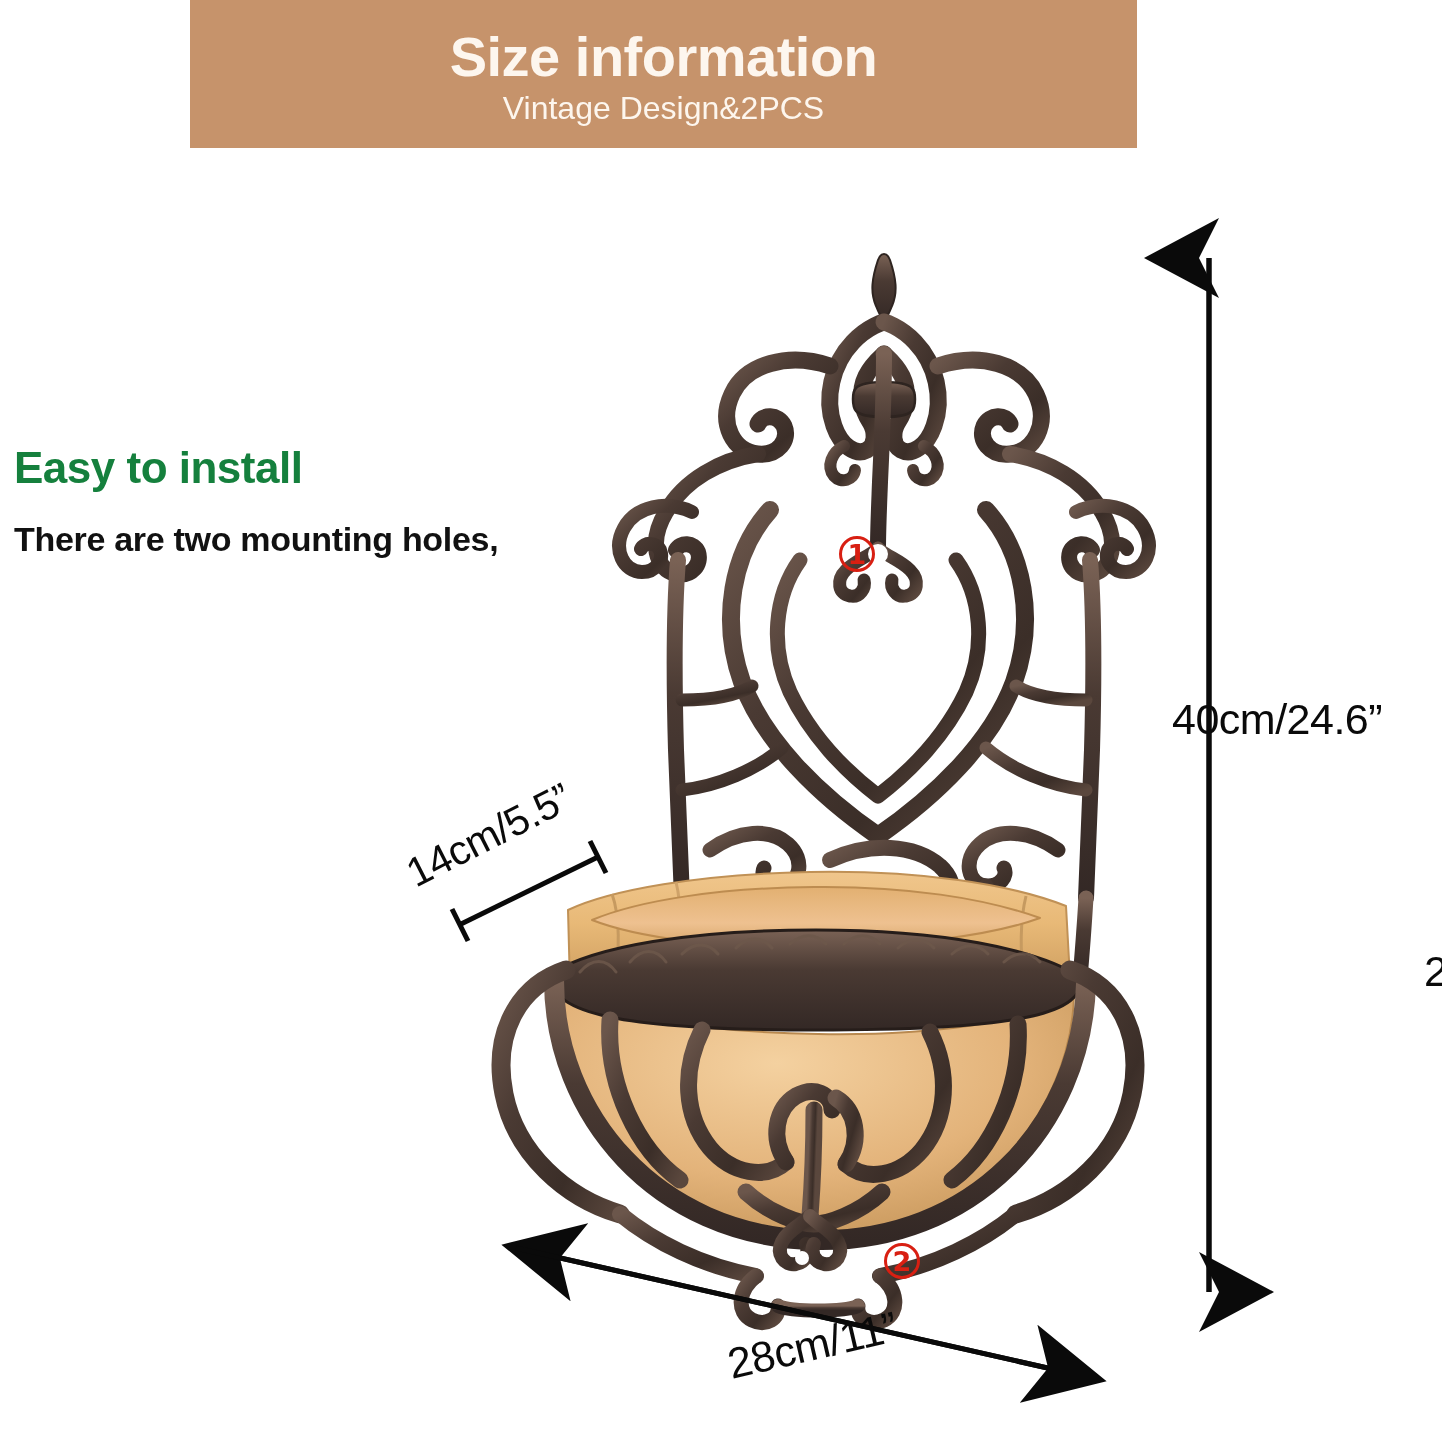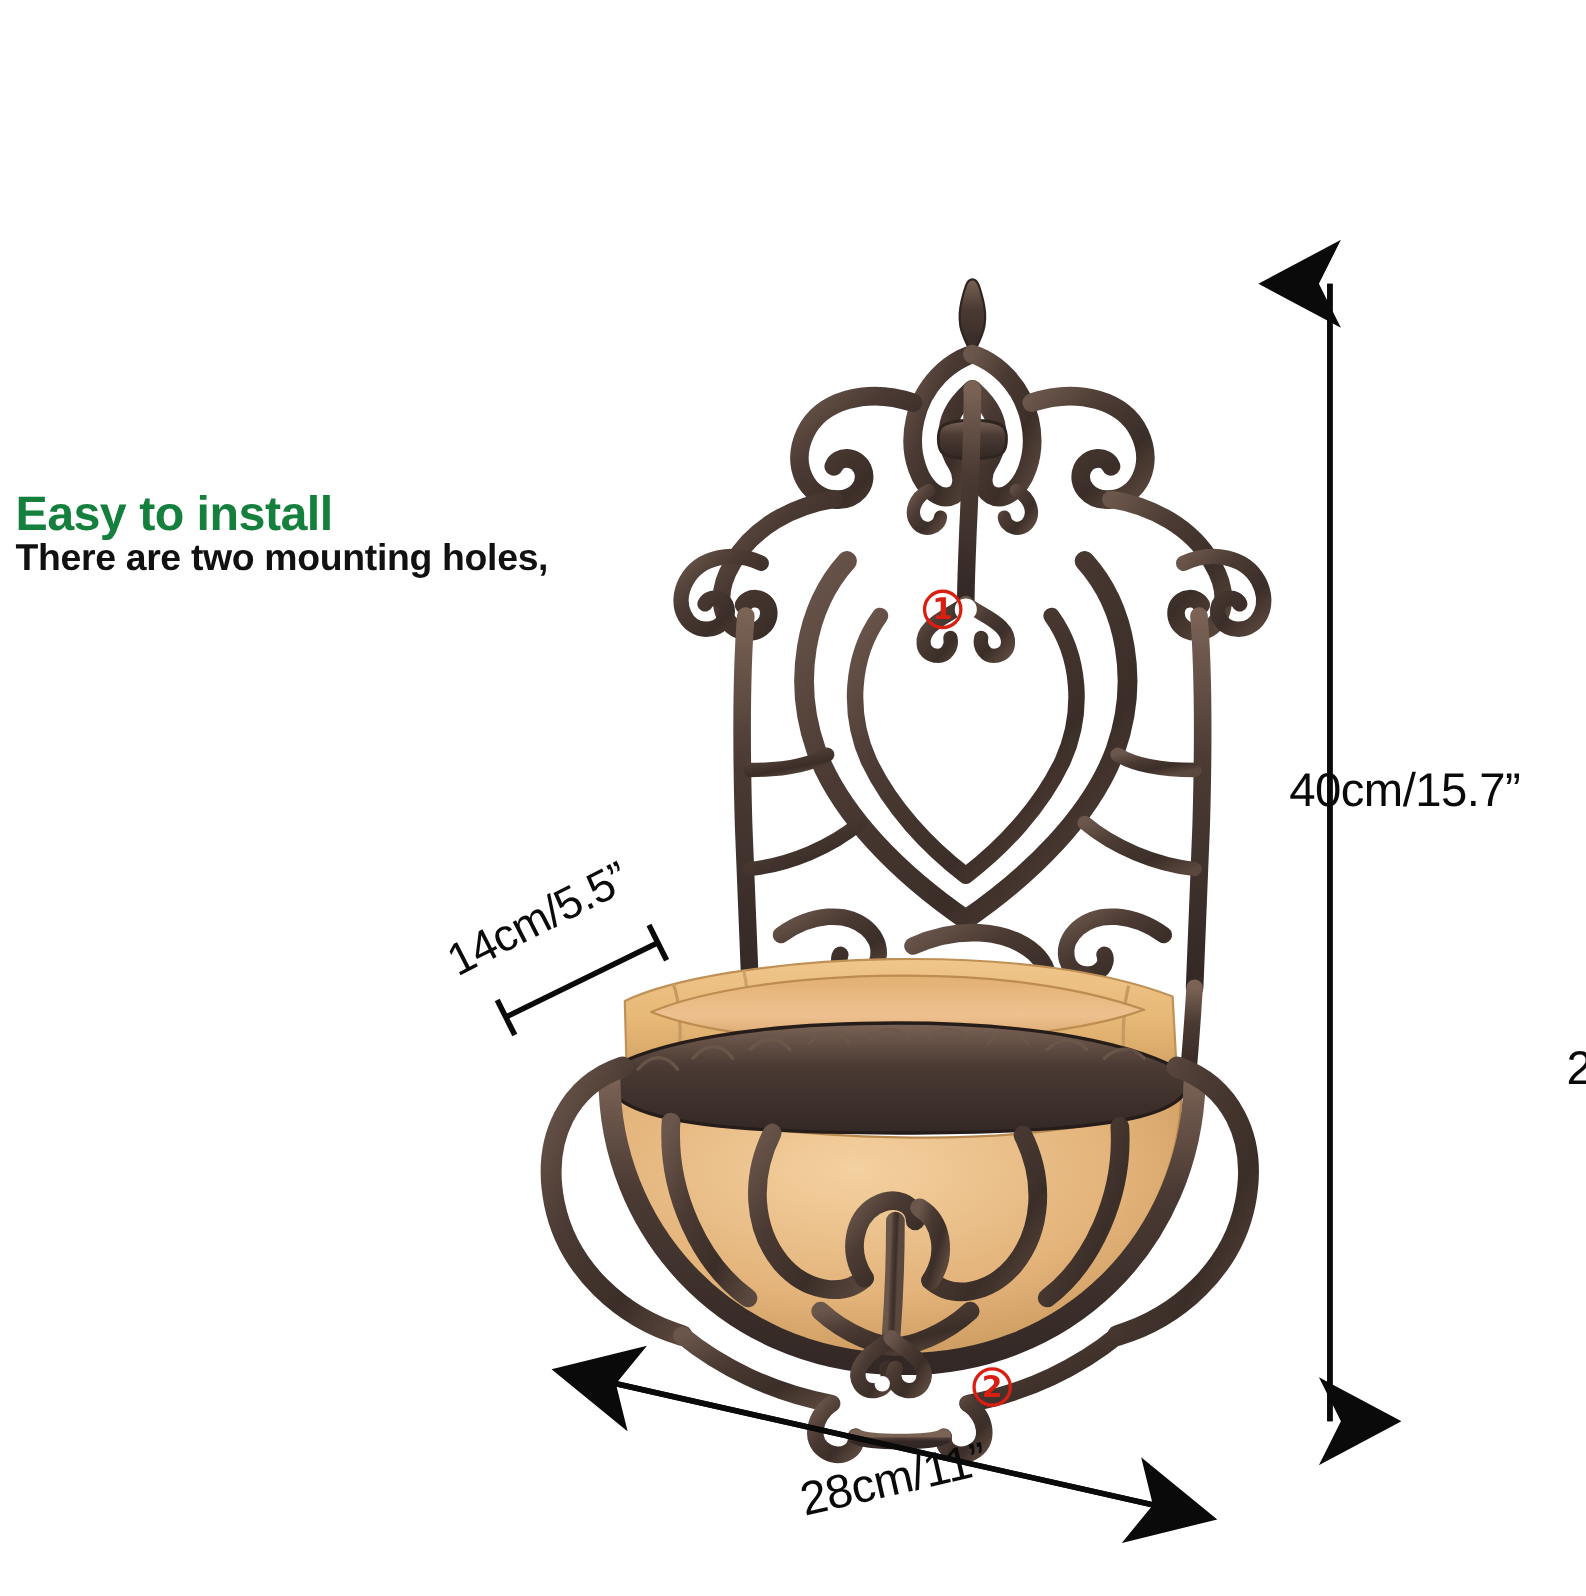--- a/index.html
+++ b/index.html
@@ -57,21 +57,21 @@
     top: 443px;
     font-size: 44px;
     font-weight: bold;
     color: #15803d;
     letter-spacing: -0.5px;
     white-space: nowrap;
   }
   #install-subtext {
     position: absolute;
     left: 14px;
-    top: 488px;
+    top: 520px;
     font-size: 34px;
     font-weight: bold;
     color: #111111;
     letter-spacing: -0.3px;
     white-space: nowrap;
   }
 
   
   #product-figure {
     position: absolute;
@@ -156,20 +156,24 @@
     width: 36px;
     height: 36px;
     font-size: 27px;
   }
 </style>
 </head>
 <body>
 
 <div id="page">
 
+  <div id="header-banner">
+    <div id="header-title">Size information</div>
+    <div id="header-subtitle">Vintage Design&amp;2PCS</div>
+  </div>
 
   <div id="install-heading">Easy to install</div>
   <div id="install-subtext">There are two mounting holes,</div>
 
   <div id="product-figure">
     <svg width="740" height="1110" viewBox="0 0 740 1110" xmlns="http://www.w3.org/2000/svg">
       <defs>
         <linearGradient id="ironGrad" x1="0" y1="0" x2="1" y2="1">
           <stop offset="0%" stop-color="#6b564b"></stop>
           <stop offset="35%" stop-color="#4a3a33"></stop>
@@ -331,21 +335,21 @@
       <line x1="516" y1="1248" x2="1092" y2="1378" stroke="#0a0a0a" stroke-width="5" marker-end="url(#arrowEnd)"></line>
     </g>
 
     <g>
       <line x1="459" y1="925" x2="598" y2="857" stroke="#0a0a0a" stroke-width="5"></line>
       <line x1="452" y1="909" x2="468" y2="941" stroke="#0a0a0a" stroke-width="5"></line>
       <line x1="590" y1="841" x2="606" y2="873" stroke="#0a0a0a" stroke-width="5"></line>
     </g>
   </svg>
 
-  <div class="dim-label" id="dim-height-label">40cm/15.7”</div>
+  <div class="dim-label" id="dim-height-label">40cm/24.6”</div>
   <div class="dim-label" id="dim-width-label">28cm/11”</div>
   <div class="dim-label" id="dim-depth-label">14cm/5.5”</div>
   <div class="dim-label" id="dim-clipped-label">2</div>
 
   <div class="callout-marker" id="callout-marker-1">1</div>
   <div class="callout-marker" id="callout-marker-2">2</div>
 
 </div>
 
 </body></html>

